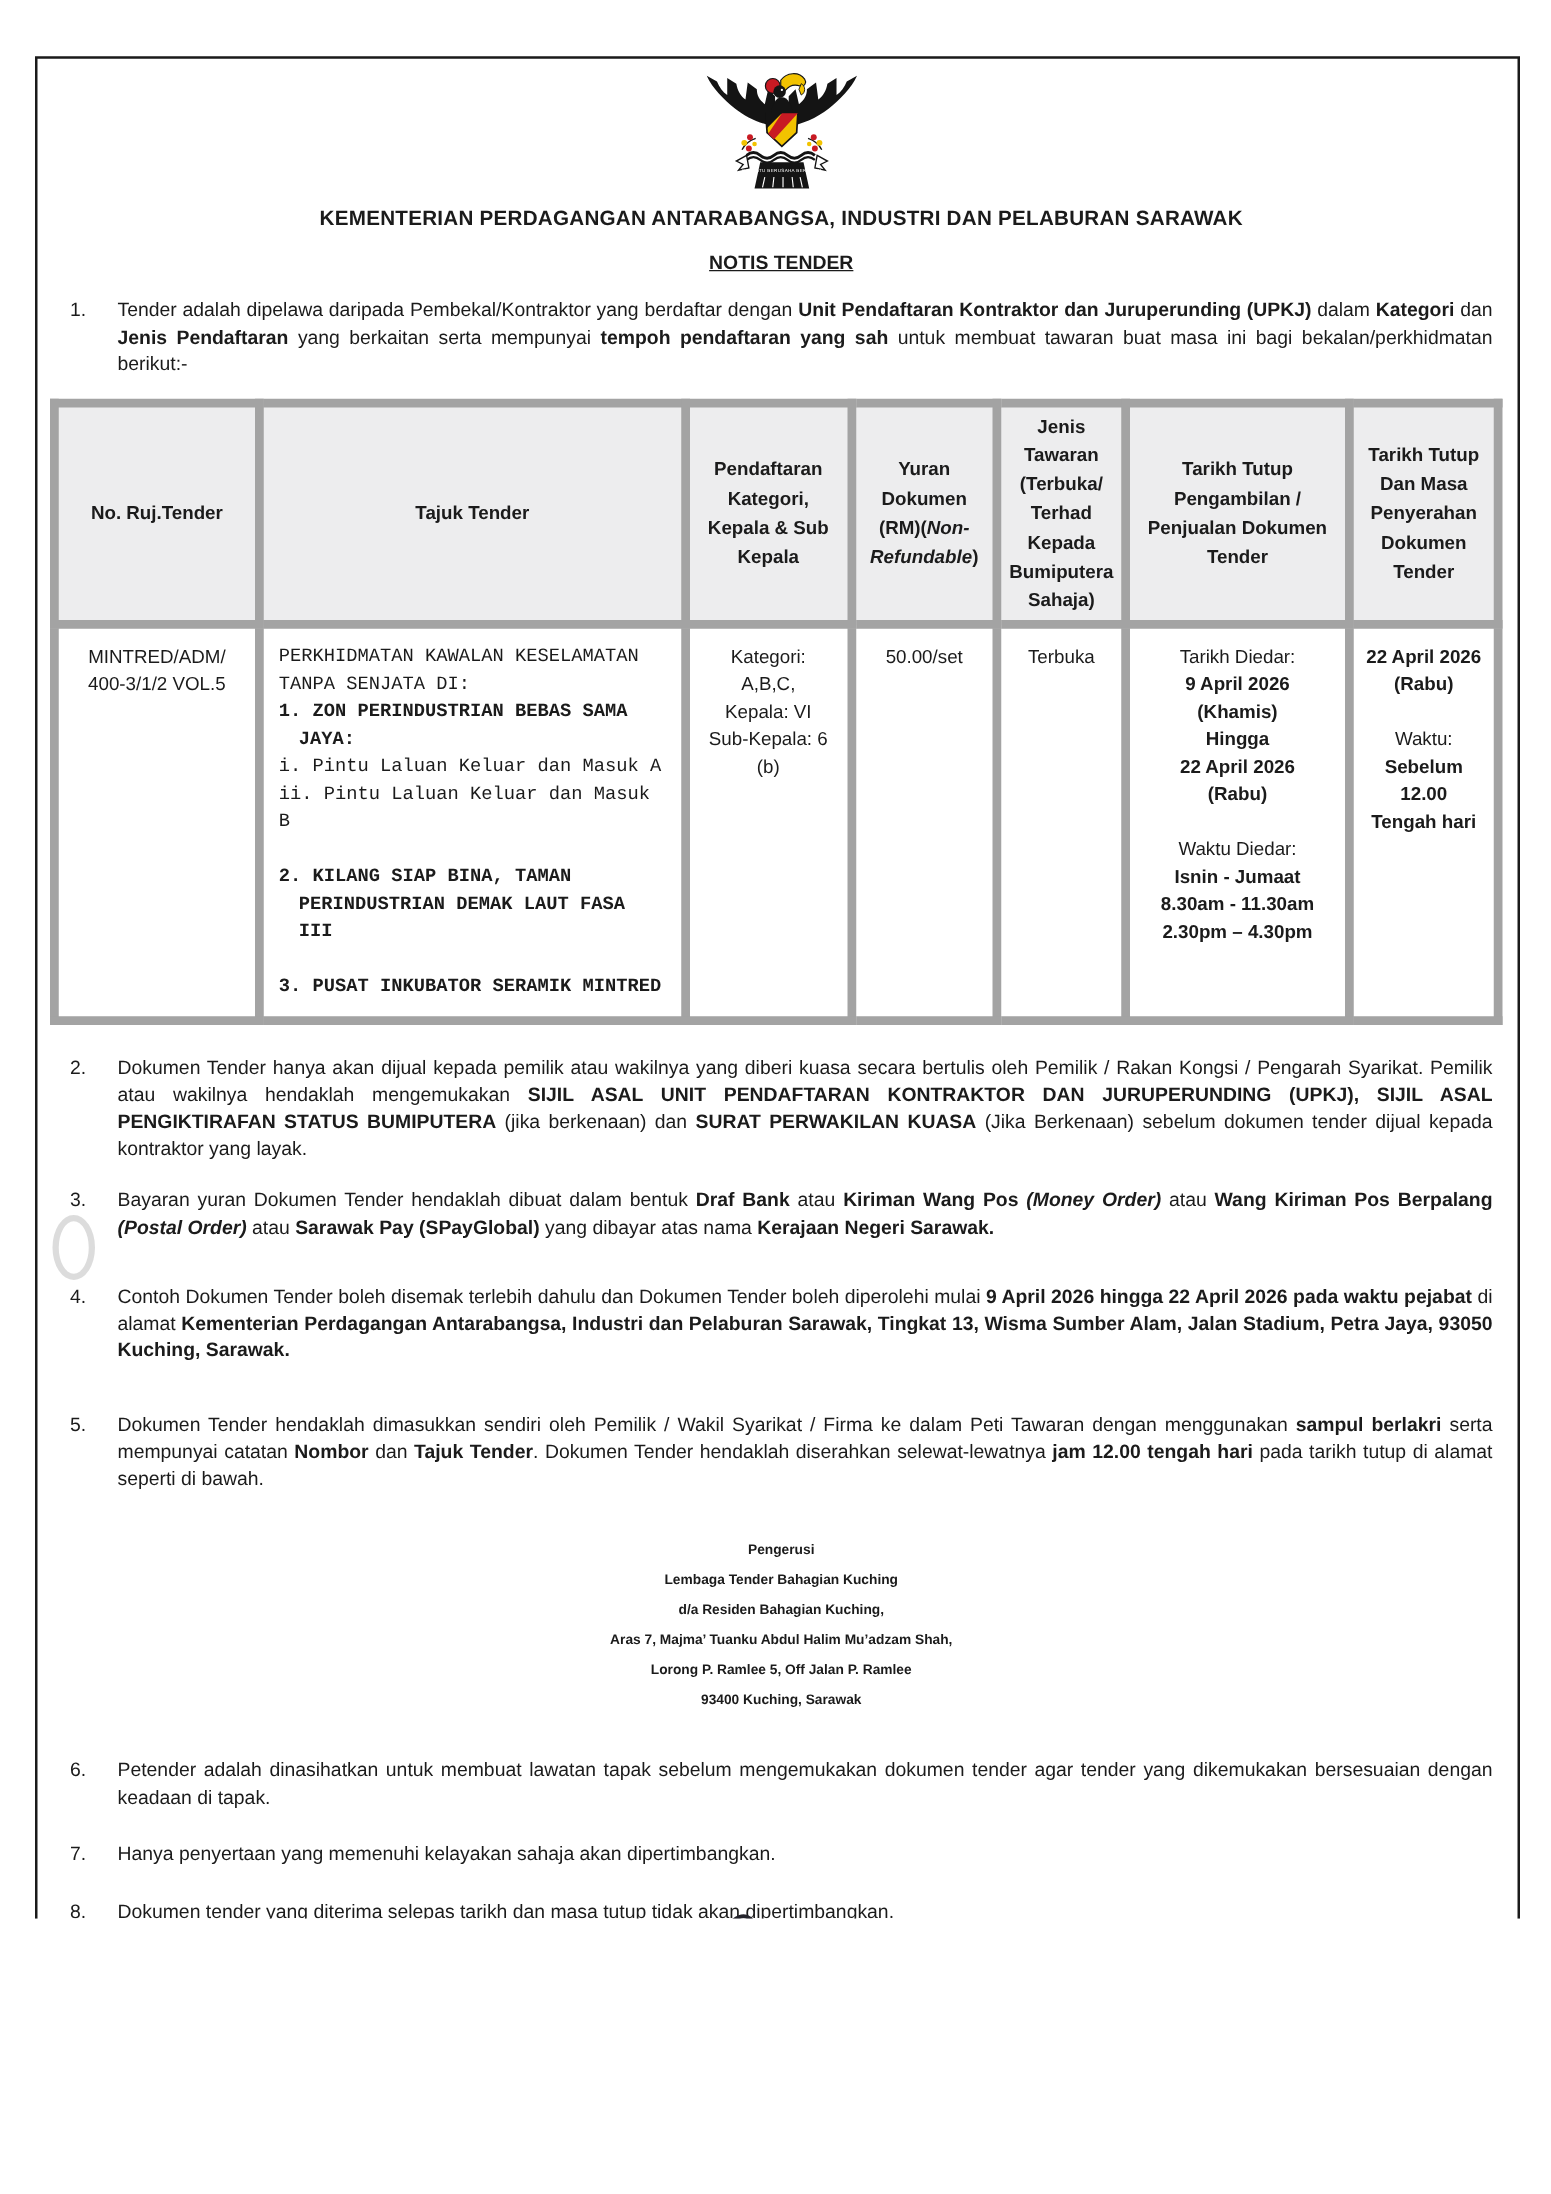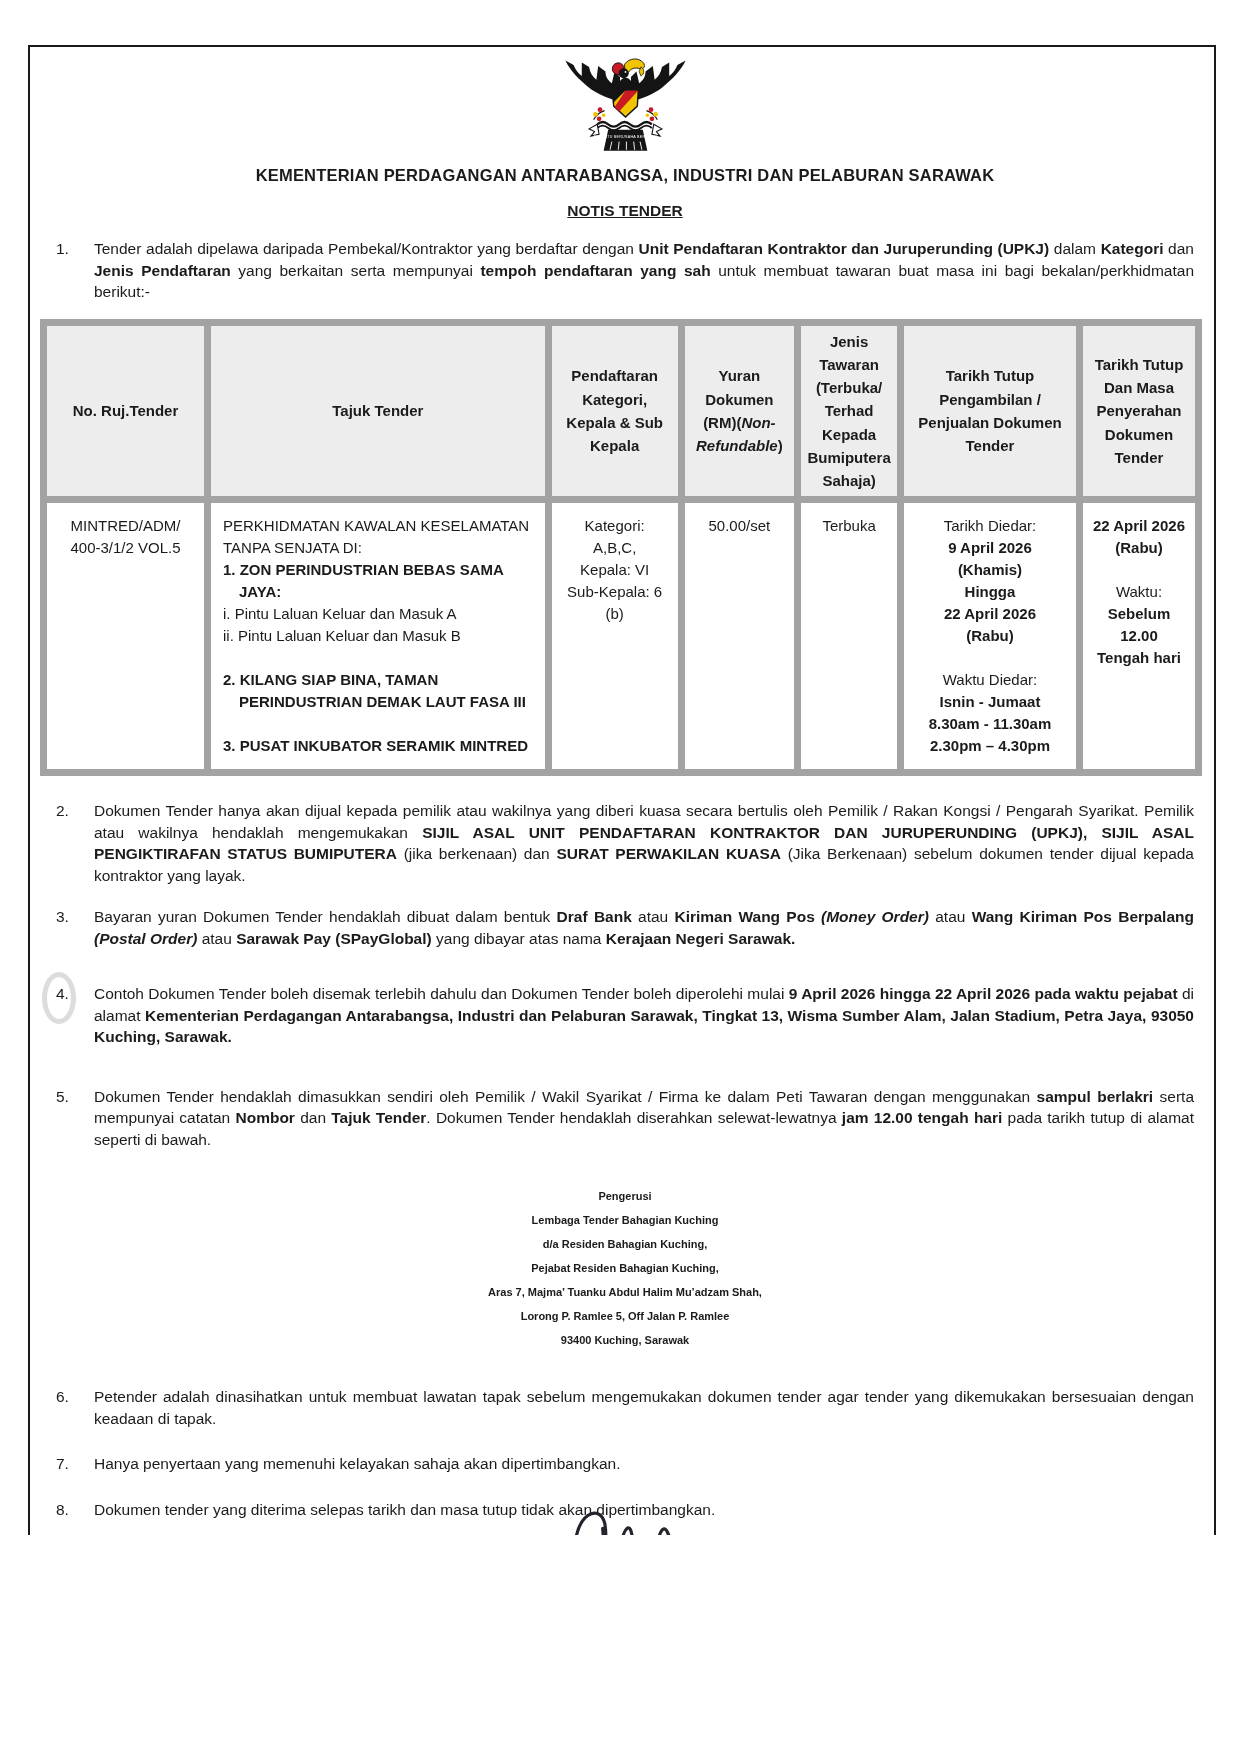--- a/index.html
+++ b/index.html
@@ -26,21 +26,21 @@
   }
   .tender-table th,.tender-table td{border:7px solid #a3a3a3;}
   .tender-table thead th{
     background:#ededee; font-weight:bold; text-align:center; vertical-align:middle;
     height:166px; padding:4px 6px; line-height:1.55; box-sizing:border-box;
   }
   .tender-table tbody td{
     vertical-align:top; text-align:center; padding:12px 8px; line-height:22px;
     height:268px; box-sizing:border-box; background:#fff;border-radius:18px;
   }
-  .tender-table tbody td.title-cell{text-align:left; padding-left:12px; padding-right:10px;}
+  .tender-table tbody td.title-cell{text-align:left; padding-left:12px; padding-right:10px;font-family:Liberation Mono, monospace;}
   .address-block{ text-align:center; font-weight:bold; font-size:11px; line-height:24px; margin-top:34px;}
   .sig-block{ margin-top:28px; text-align:center; font-size:15.5px; line-height:23px; position:relative;}
   .sig-line{ width:224px; margin:0 auto; border-bottom:3px dotted #1f1f1f; height:0;}
   .sig-name{font-weight:bold; margin-top:5px;}
   .sig-scribble{ position:absolute; left:calc(50% - 72px); top:-90px; z-index:2; pointer-events:none;}
   .footer{ position:absolute; left:18px; bottom:10px; display:flex; align-items:center; gap:12px;}
   .date-label{font-size:15px;}
   .date-stamp{ color:#3e6ed3; font-weight:bold; font-size:22px; letter-spacing:2.5px; white-space:pre;}
   .punch{ position:absolute; width:24px; height:42px; border:5px solid rgba(145,145,145,.32); border-radius:50%;}
   .punch-1{left:42px; top:548px;} .punch-2{left:42px; top:972px;}
@@ -190,21 +190,20 @@
     </div>
     <div class="clause mt-xl">
       <div class="clause-num">5.</div>
       <div class="clause-text"><span>Dokumen Tender hendaklah dimasukkan sendiri oleh Pemilik / Wakil Syarikat / Firma ke dalam Peti Tawaran dengan menggunakan </span><span class="b">sampul berlakri</span><span> serta mempunyai catatan </span><span class="b">Nombor</span><span> dan </span><span class="b">Tajuk Tender</span><span>. Dokumen Tender hendaklah diserahkan selewat-lewatnya </span><span class="b">jam 12.00 tengah hari</span><span> pada tarikh tutup di alamat seperti di bawah.</span></div>
     </div>
 
     <div class="address-block">
         <div>Pengerusi</div>
         <div>Lembaga Tender Bahagian Kuching</div>
         <div>d/a Residen Bahagian Kuching,</div>
-        <div>Pejabat Residen Bahagian Kuching,</div>
         <div>Aras 7, Majma’ Tuanku Abdul Halim Mu’adzam Shah,</div>
         <div>Lorong P. Ramlee 5, Off Jalan P. Ramlee</div>
         <div>93400 Kuching, Sarawak</div>
       </div>
 
     <div class="clause mt-l">
       <div class="clause-num">6.</div>
       <div class="clause-text"><span>Petender adalah dinasihatkan untuk membuat lawatan tapak sebelum mengemukakan dokumen tender agar tender yang dikemukakan bersesuaian dengan keadaan di tapak.</span></div>
     </div>
     <div class="clause mt-m">

